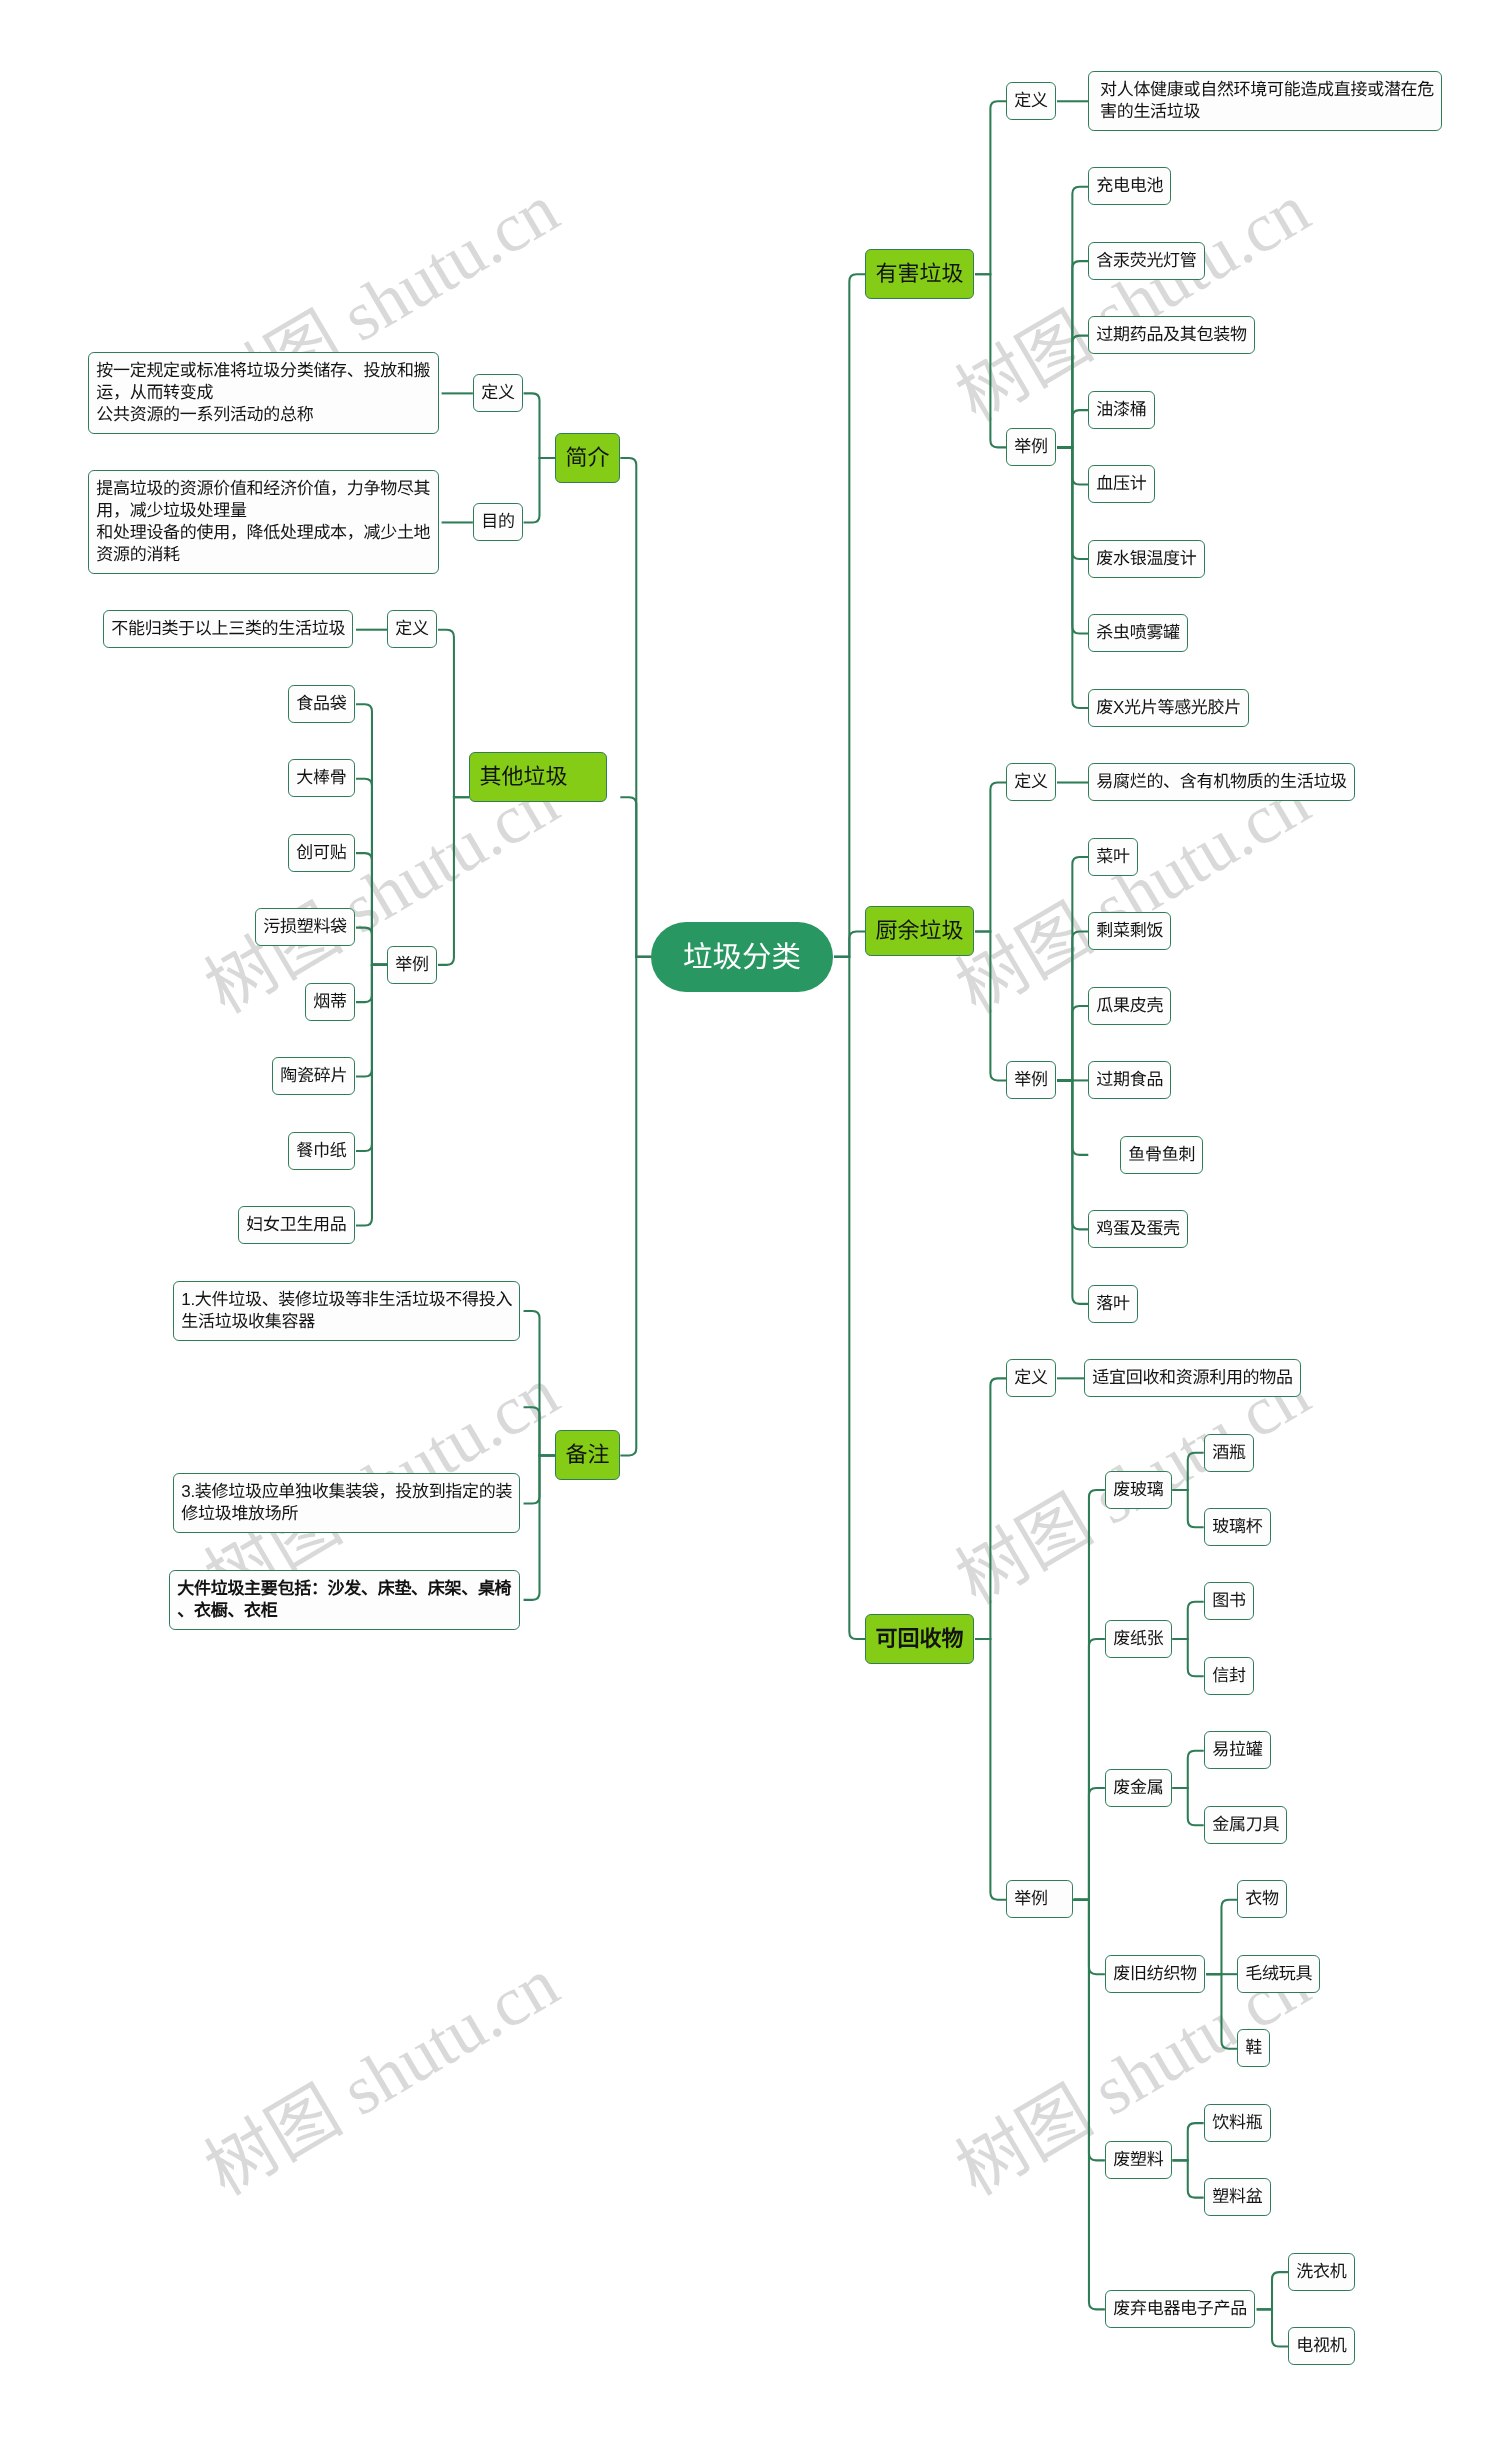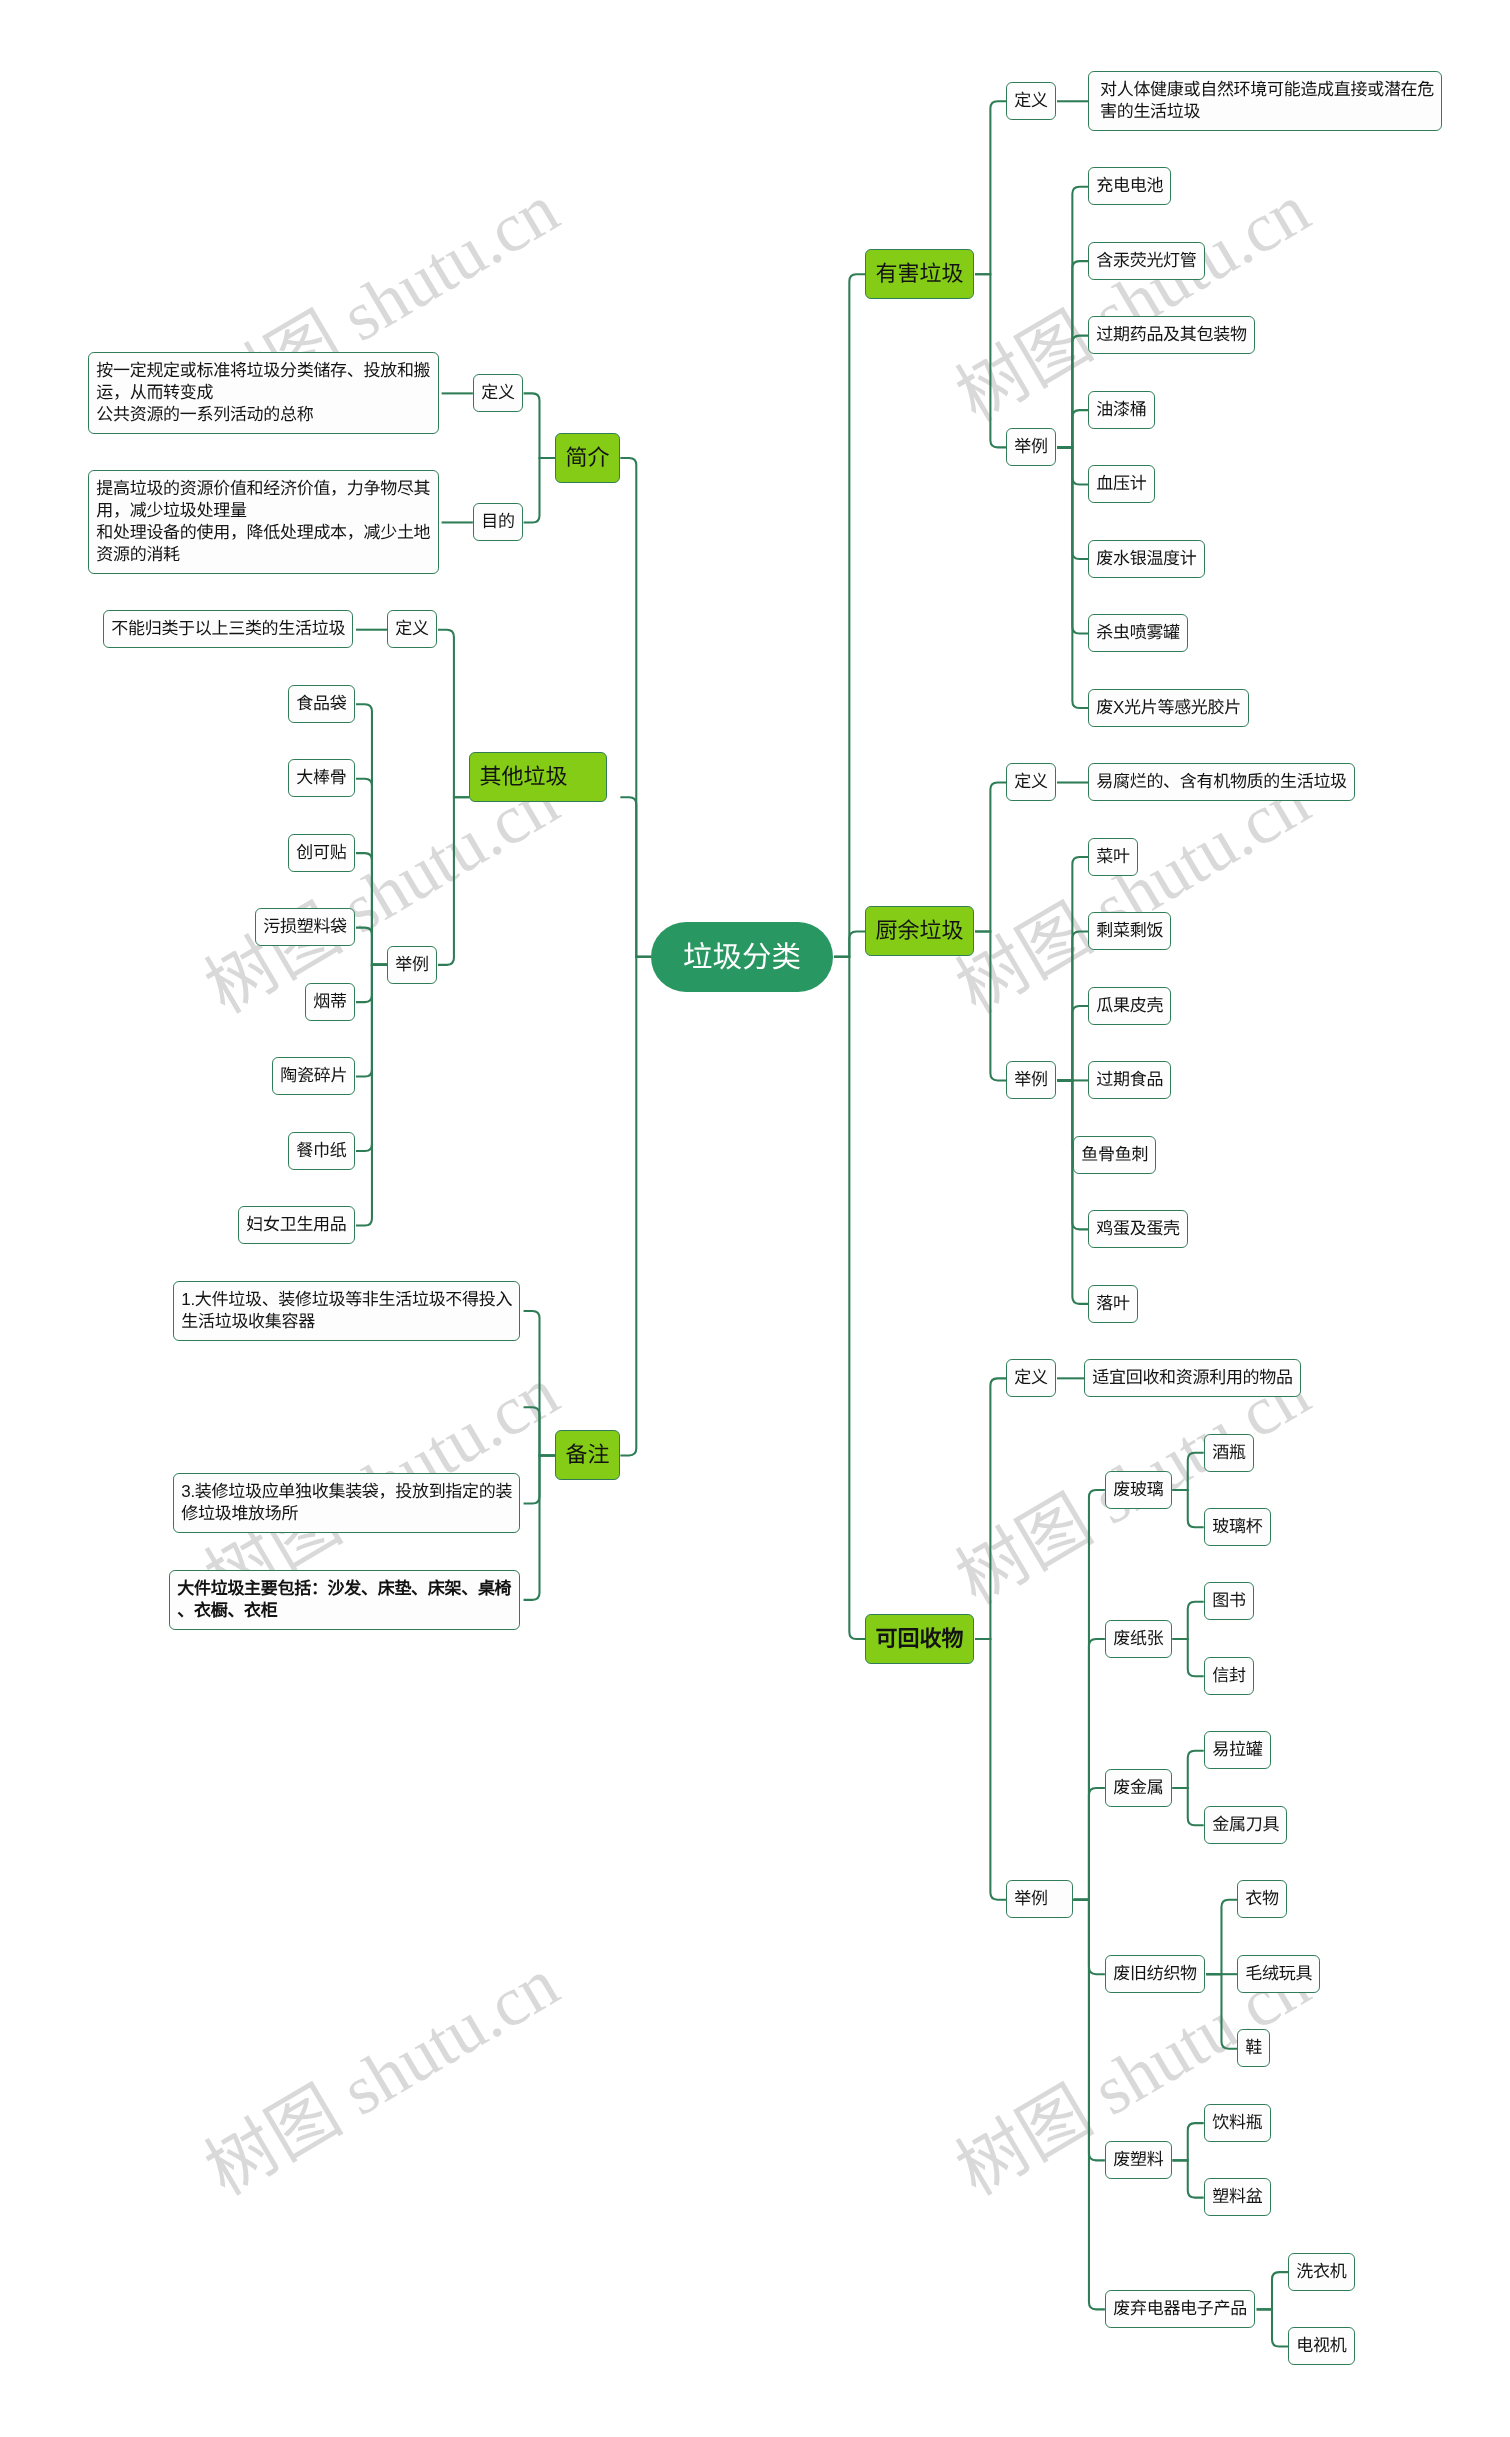--- a/index.html
+++ b/index.html
@@ -148,21 +148,21 @@
     <div class="node lvl3" style="left: 1088px; top: 614px;">杀虫喷雾罐</div>
     <div class="node lvl3" style="left: 1088px; top: 689px;">废X光片等感光胶片</div>
     <div class="node lvl1" style="left: 865px; top: 906px;">厨余垃圾</div>
     <div class="node lvl2" style="left: 1006px; top: 763px;">定义</div>
     <div class="node lvl3" style="left: 1088px; top: 763px;">易腐烂的、含有机物质的生活垃圾</div>
     <div class="node lvl2" style="left: 1006px; top: 1061px;">举例</div>
     <div class="node lvl3" style="left: 1088px; top: 838px;">菜叶</div>
     <div class="node lvl3" style="left: 1088px; top: 912px;">剩菜剩饭</div>
     <div class="node lvl3" style="left: 1088px; top: 987px;">瓜果皮壳</div>
     <div class="node lvl3" style="left: 1088px; top: 1061px;">过期食品</div>
-    <div class="node lvl3" style="left: 1073px; top: 1136px;">鱼骨鱼刺</div>
+    <div class="node lvl3" style="left: 1120px; top: 1136px;">鱼骨鱼刺</div>
     <div class="node lvl3" style="left: 1088px; top: 1210px;">鸡蛋及蛋壳</div>
     <div class="node lvl3" style="left: 1088px; top: 1285px;">落叶</div>
     <div class="node lvl1" style="left: 865px; top: 1614px; font-weight: bold;">可回收物</div>
     <div class="node lvl2" style="left: 1006px; top: 1359px;">定义</div>
     <div class="node lvl3" style="left: 1084px; top: 1359px;">适宜回收和资源利用的物品</div>
     <div class="node lvl2" style="width: 67px; left: 1006px; top: 1880px;">举例</div>
     <div class="node lvl3" style="left: 1105px; top: 1471px;">废玻璃</div>
     <div class="node lvl4" style="left: 1204px; top: 1434px;">酒瓶</div>
     <div class="node lvl4" style="left: 1204px; top: 1508px;">玻璃杯</div>
     <div class="node lvl3" style="left: 1105px; top: 1620px;">废纸张</div>

